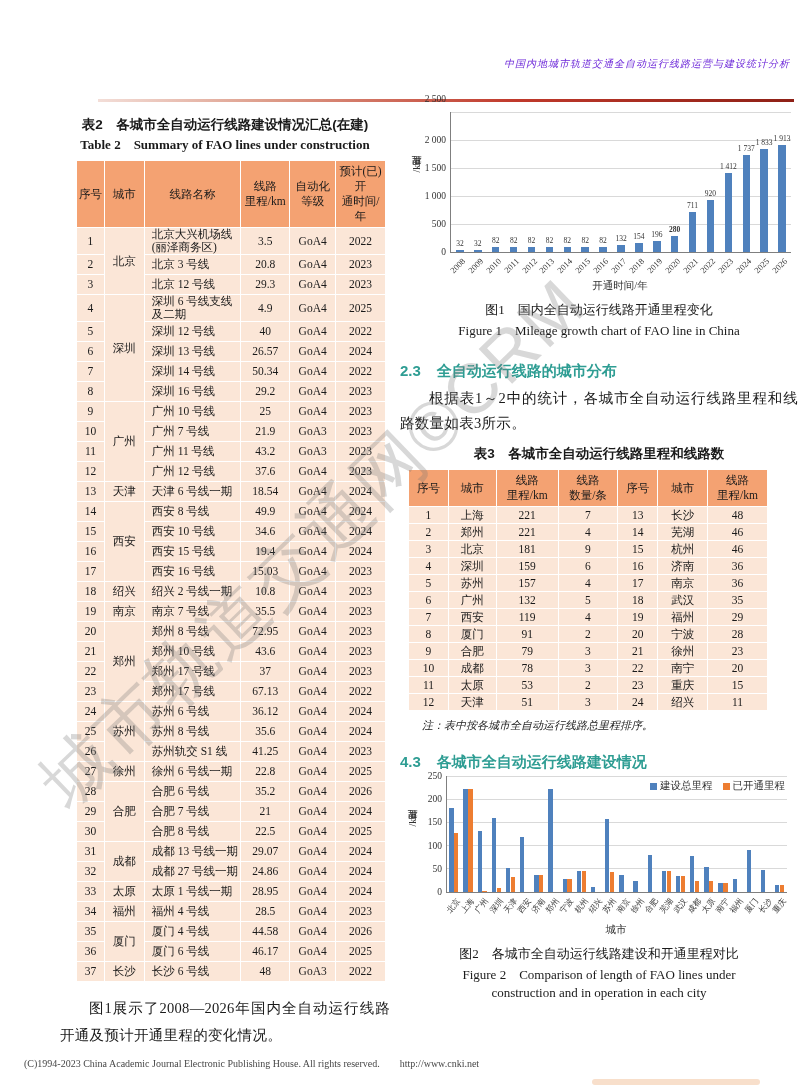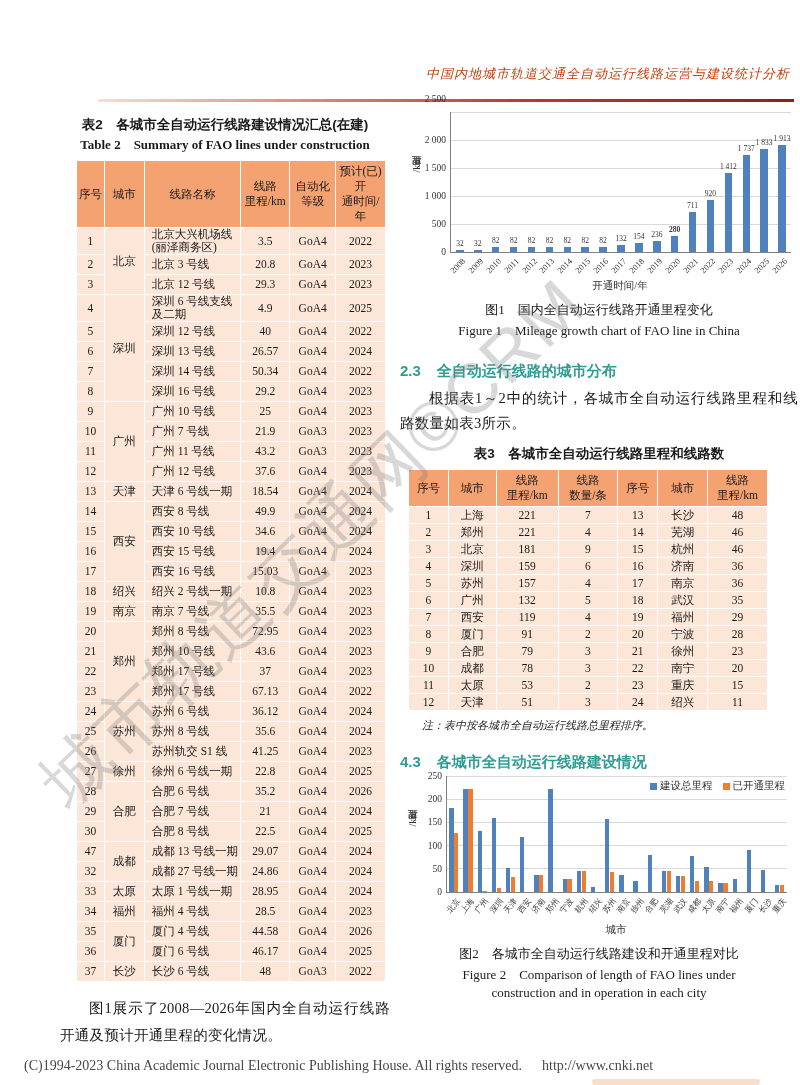--- a/index.html
+++ b/index.html
@@ -1,20 +1,20 @@
 <!DOCTYPE html>
 <html><head>
 <meta charset="utf-8">
 <style>
   html,body{margin:0;padding:0;background:#fff;}
   .page{position:relative;width:800px;height:1085px;background:#fff;overflow:hidden;
         font-family:"Liberation Serif","DejaVu Serif",serif;color:#1a1a1a;}
   
-  .running-head{position:absolute;top:65px;right:10px;font-size:13px;font-style:italic;
-        color:#c2410c;letter-spacing:1px;}
+  .running-head{position:absolute;top:57px;right:10px;font-size:10px;font-style:italic;
+        color:#6d28d9;letter-spacing:1px;}
   .head-rule{position:absolute;top:99px;left:98px;width:696px;height:3px;
         background:linear-gradient(90deg,#f3ded8 0%,#dd9b88 25%,#c0392b 60%,#8e2016 100%);}
   
   .wm{position:absolute;left:-45px;top:505px;width:700px;text-align:center;font-size:70px;
         color:rgba(115,115,115,0.28);transform:rotate(-44deg);letter-spacing:2px;
         font-family:"Liberation Sans","DejaVu Sans",sans-serif;white-space:nowrap;z-index:5;pointer-events:none;}
   
   .col-left{position:absolute;left:60px;top:116px;width:330px;}
   .col-right{position:absolute;left:400px;top:106px;width:398px;}
   .cap-zh{font-family:"Liberation Sans","DejaVu Sans",sans-serif;font-weight:bold;
@@ -60,21 +60,21 @@
         font-size:10px;color:#333;}
   .xlab{text-align:center;font-size:10.5px;color:#333;margin-left:50px;width:340px;margin-top:26px;}
   .xlab2{margin-left:46px;margin-top:30px;}
   .figcap-zh{text-align:center;font-size:13px;margin-top:8px;}
   .figcap-en{text-align:center;font-size:13px;margin-top:3px;line-height:18px;}
   .f2-legend{position:absolute;top:3px;right:2px;display:flex;gap:10px;align-items:center;
         font-size:10.5px;color:#333;}
   .leg-item{display:flex;align-items:center;}
   .sw{display:inline-block;width:7px;height:7px;margin-right:3px;}
   
-  .copyright{position:absolute;left:24px;top:1058px;font-size:14px;color:#474747;z-index:3;}
+  .copyright{position:absolute;left:24px;top:1058px;font-size:10px;color:#474747;z-index:3;}
   .foot-url{margin-left:20px;}
   .badge{position:absolute;left:570px;top:1046px;width:200px;height:33px;background:#F2C3A3;
         border-radius:10px 18px 8px 10px;z-index:2;}
   .badge-pill{position:absolute;left:3px;top:2px;width:164px;height:21px;background:#fff;
         border-radius:9px;display:flex;align-items:center;justify-content:center;
         font-family:"Liberation Sans","DejaVu Sans",sans-serif;font-size:10px;color:#333;
         letter-spacing:0.4px;white-space:nowrap;}
   .badge-num{position:absolute;right:13px;top:6px;font-size:15px;color:#222;
         font-family:"Liberation Sans","DejaVu Sans",sans-serif;}
   .badge-tail{position:absolute;left:592px;top:1079px;width:168px;height:6px;
@@ -332,21 +332,21 @@
             <td class="c-year">2024</td>
           </tr>
           <tr>
             <td class="c-no">30</td>
             <td class="c-line">合肥 8 号线</td>
             <td class="c-km">22.5</td>
             <td class="c-goa">GoA4</td>
             <td class="c-year">2025</td>
           </tr>
           <tr>
-            <td class="c-no">47</td>
+            <td class="c-no">31</td>
             <td class="c-city" rowspan="2">成都</td>
             <td class="c-line">成都 13 号线一期</td>
             <td class="c-km">29.07</td>
             <td class="c-goa">GoA4</td>
             <td class="c-year">2024</td>
           </tr>
           <tr>
             <td class="c-no">32</td>
             <td class="c-line">成都 27 号线一期</td>
             <td class="c-km">24.86</td>
@@ -440,21 +440,21 @@
           <div class="bar" style="left: 148.347px; width: 7.51579px; height: 4.592px; background: rgb(79, 129, 189);"></div>
           <div class="vlabel" style="left: 138.105px; width: 28px; bottom: 6.592px;">82</div>
           <div class="xtick1" style="left: 118.105px; top: 144px;">2016</div>
           <div class="bar" style="left: 166.242px; width: 7.51579px; height: 7.392px; background: rgb(79, 129, 189);"></div>
           <div class="vlabel" style="left: 156px; width: 28px; bottom: 9.392px;">132</div>
           <div class="xtick1" style="left: 136px; top: 144px;">2017</div>
           <div class="bar" style="left: 184.137px; width: 7.51579px; height: 8.624px; background: rgb(79, 129, 189);"></div>
           <div class="vlabel" style="left: 173.895px; width: 28px; bottom: 10.624px;">154</div>
           <div class="xtick1" style="left: 153.895px; top: 144px;">2018</div>
           <div class="bar" style="left: 202.032px; width: 7.51579px; height: 10.976px; background: rgb(79, 129, 189);"></div>
-          <div class="vlabel" style="left: 191.789px; width: 28px; bottom: 12.976px;">236</div>
+          <div class="vlabel" style="left: 191.789px; width: 28px; bottom: 12.976px;">196</div>
           <div class="xtick1" style="left: 171.789px; top: 144px;">2019</div>
           <div class="bar" style="left: 219.926px; width: 7.51579px; height: 15.68px; background: rgb(79, 129, 189);"></div>
           <div class="vlabel" style="left: 209.684px; width: 28px; bottom: 17.68px; font-weight: bold;">280</div>
           <div class="xtick1" style="left: 189.684px; top: 144px;">2020</div>
           <div class="bar" style="left: 237.821px; width: 7.51579px; height: 39.816px; background: rgb(79, 129, 189);"></div>
           <div class="vlabel" style="left: 227.579px; width: 28px; bottom: 41.816px;">711</div>
           <div class="xtick1" style="left: 207.579px; top: 144px;">2021</div>
           <div class="bar" style="left: 255.716px; width: 7.51579px; height: 51.52px; background: rgb(79, 129, 189);"></div>
           <div class="vlabel" style="left: 245.474px; width: 28px; bottom: 53.52px;">920</div>
           <div class="xtick1" style="left: 225.474px; top: 144px;">2022</div>

